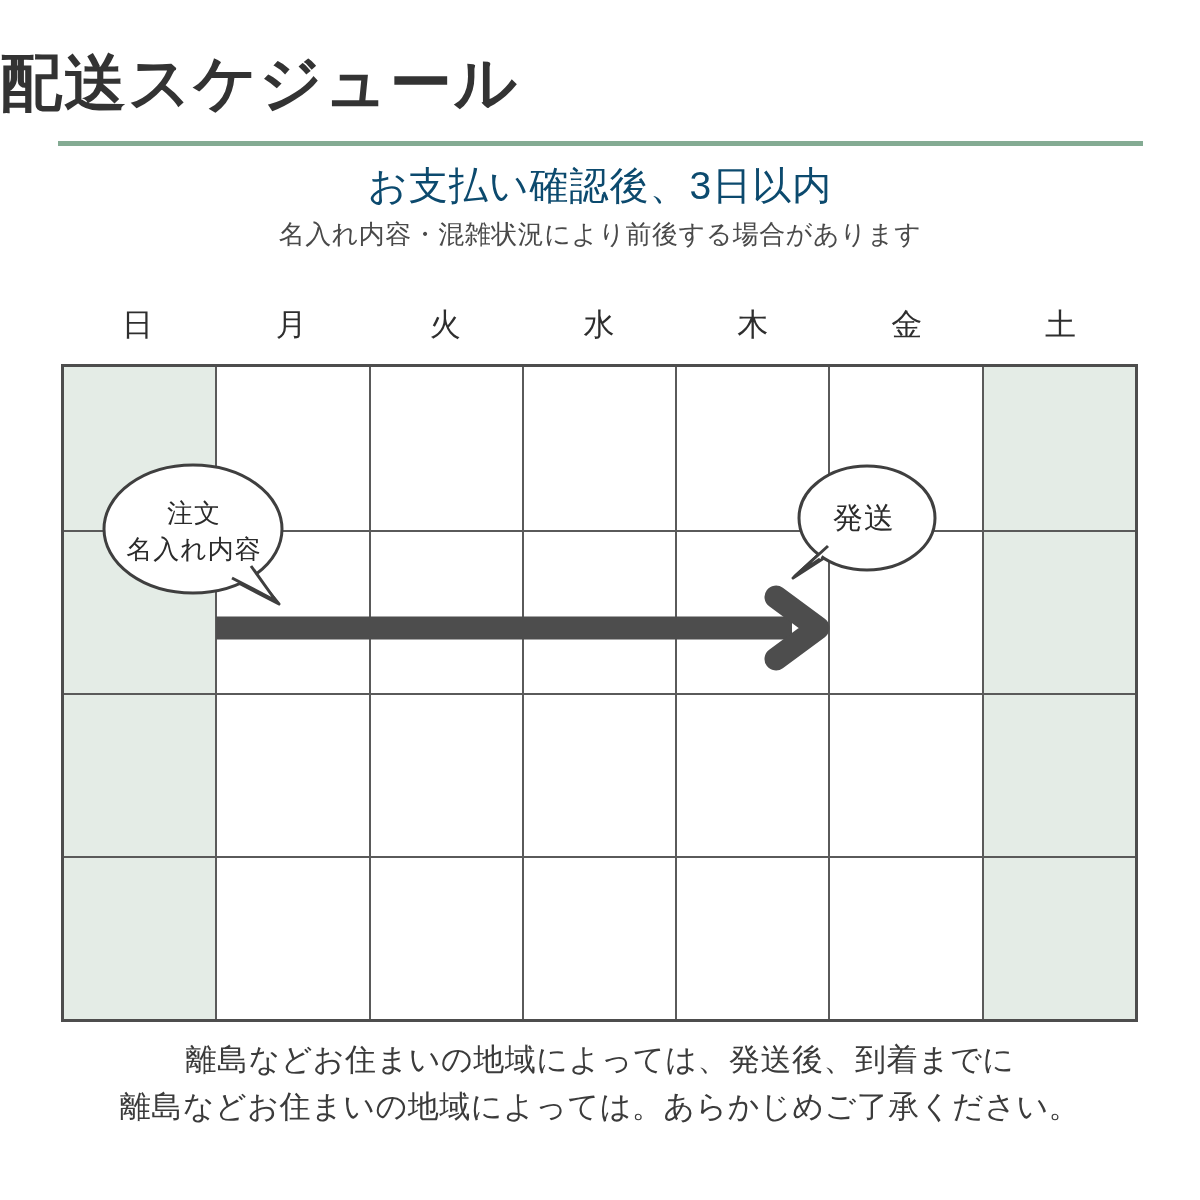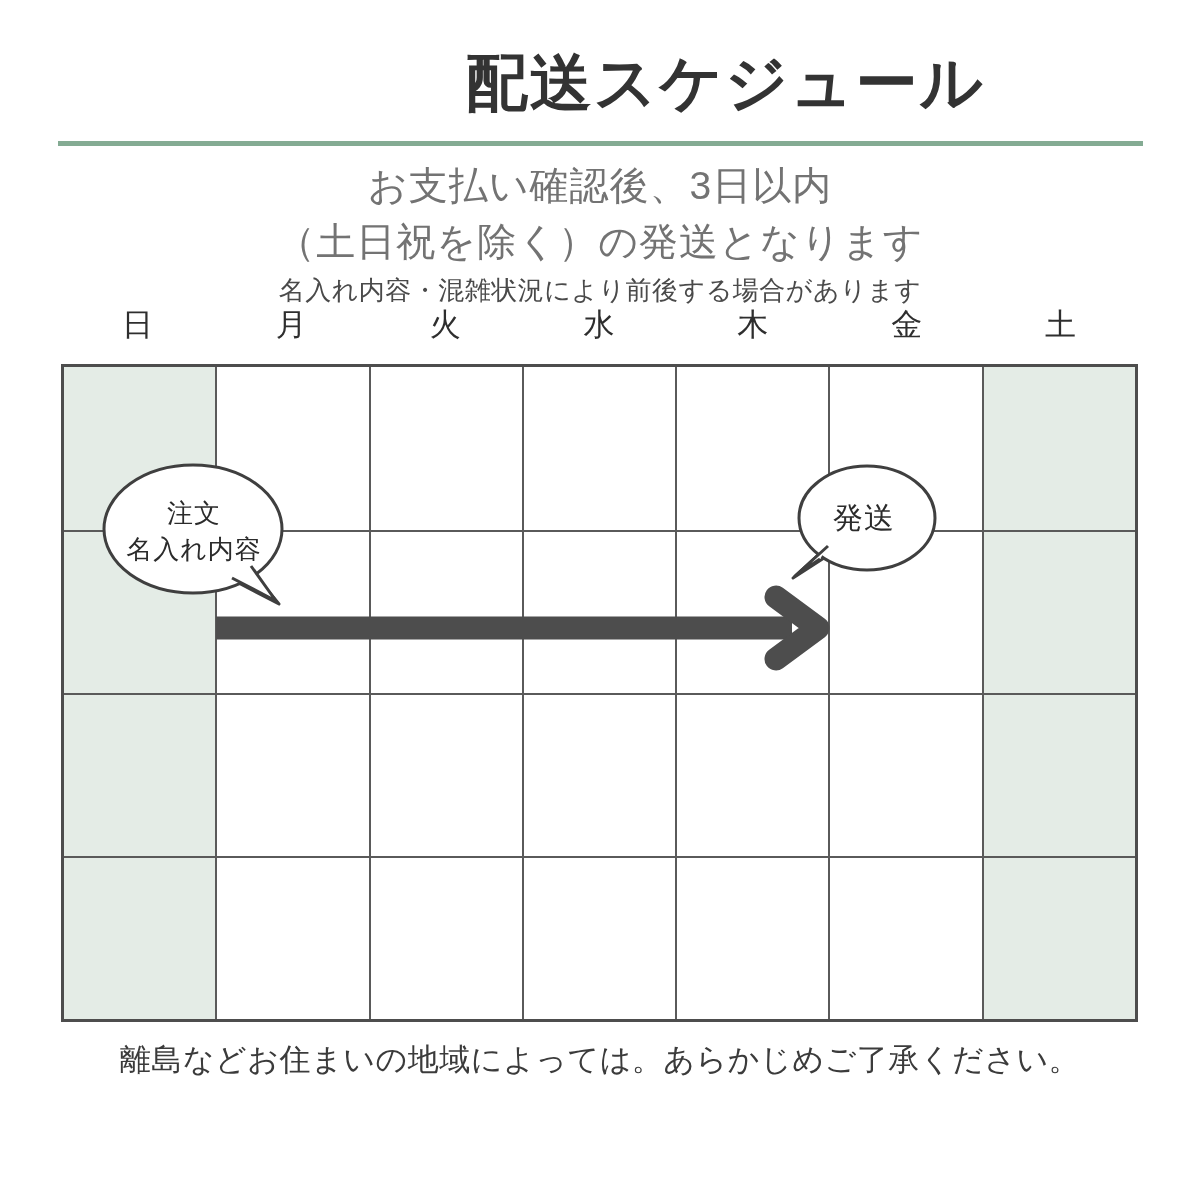--- a/index.html
+++ b/index.html
@@ -17,24 +17,24 @@
   }
   #page {
     position: relative;
     width: 1200px;
     height: 1200px;
   }
 
   
   .title {
     position: absolute;
-    left: 8px;
+    left: 0;
     top: 46px;
     width: 977px;
-    text-align: right;
+    text-align: left;
     font-size: 62px;
     font-weight: bold;
     letter-spacing: 2px;
     color: #333333;
     line-height: 1.2;
     white-space: nowrap;
   }
   .title-rule {
     position: absolute;
     left: 58px;
@@ -48,21 +48,21 @@
   .subtitle {
     position: absolute;
     left: 0;
     top: 158px;
     width: 1200px;
     text-align: center;
   }
   .subtitle-line {
     font-size: 39px;
     line-height: 56px;
-    color: #737373;
+    color: #0c4a6e;
     letter-spacing: 1px;
     white-space: nowrap;
   }
   .subtitle-note {
     font-size: 26px;
     line-height: 40px;
     color: #4a4a4a;
     letter-spacing: 0.5px;
     white-space: nowrap;
   }
@@ -162,21 +162,20 @@
 </head>
 <body>
 
 <div id="page">
 
   <div class="title">配送スケジュール</div>
   <div class="title-rule"></div>
 
   <div class="subtitle">
     <div class="subtitle-line">お支払い確認後、3日以内</div>
-    <div class="subtitle-line">（土日祝を除く）の発送となります</div>
     <div class="subtitle-note">名入れ内容・混雑状況により前後する場合があります</div>
   </div>
 
   <div class="weekdays">
     <div class="weekday">日</div>
     <div class="weekday">月</div>
     <div class="weekday">火</div>
     <div class="weekday">水</div>
     <div class="weekday">木</div>
     <div class="weekday">金</div>
@@ -244,16 +243,17 @@
       <path d="M 40 82 L 3 116 L 34 96 Z" fill="#ffffff" stroke="#3f3f3f" stroke-width="3" stroke-linejoin="round"></path>
       <ellipse cx="77" cy="56" rx="68" ry="52" fill="#ffffff" stroke="#3f3f3f" stroke-width="3"></ellipse>
       <path d="M 38 84 L 5 114 L 30 97" fill="#ffffff" stroke="#3f3f3f" stroke-width="3" stroke-linejoin="round"></path>
     </svg>
     <div class="bubble-text">
       <span>発送</span>
     </div>
   </div>
 
   <div class="footer">
+    <div class="footer-line">離島などお住まいの地域によっては、発送後、到着までに</div>
     <div class="footer-line">離島などお住まいの地域によっては。あらかじめご了承ください。</div>
   </div>
 
 </div>
 
 </body></html>

